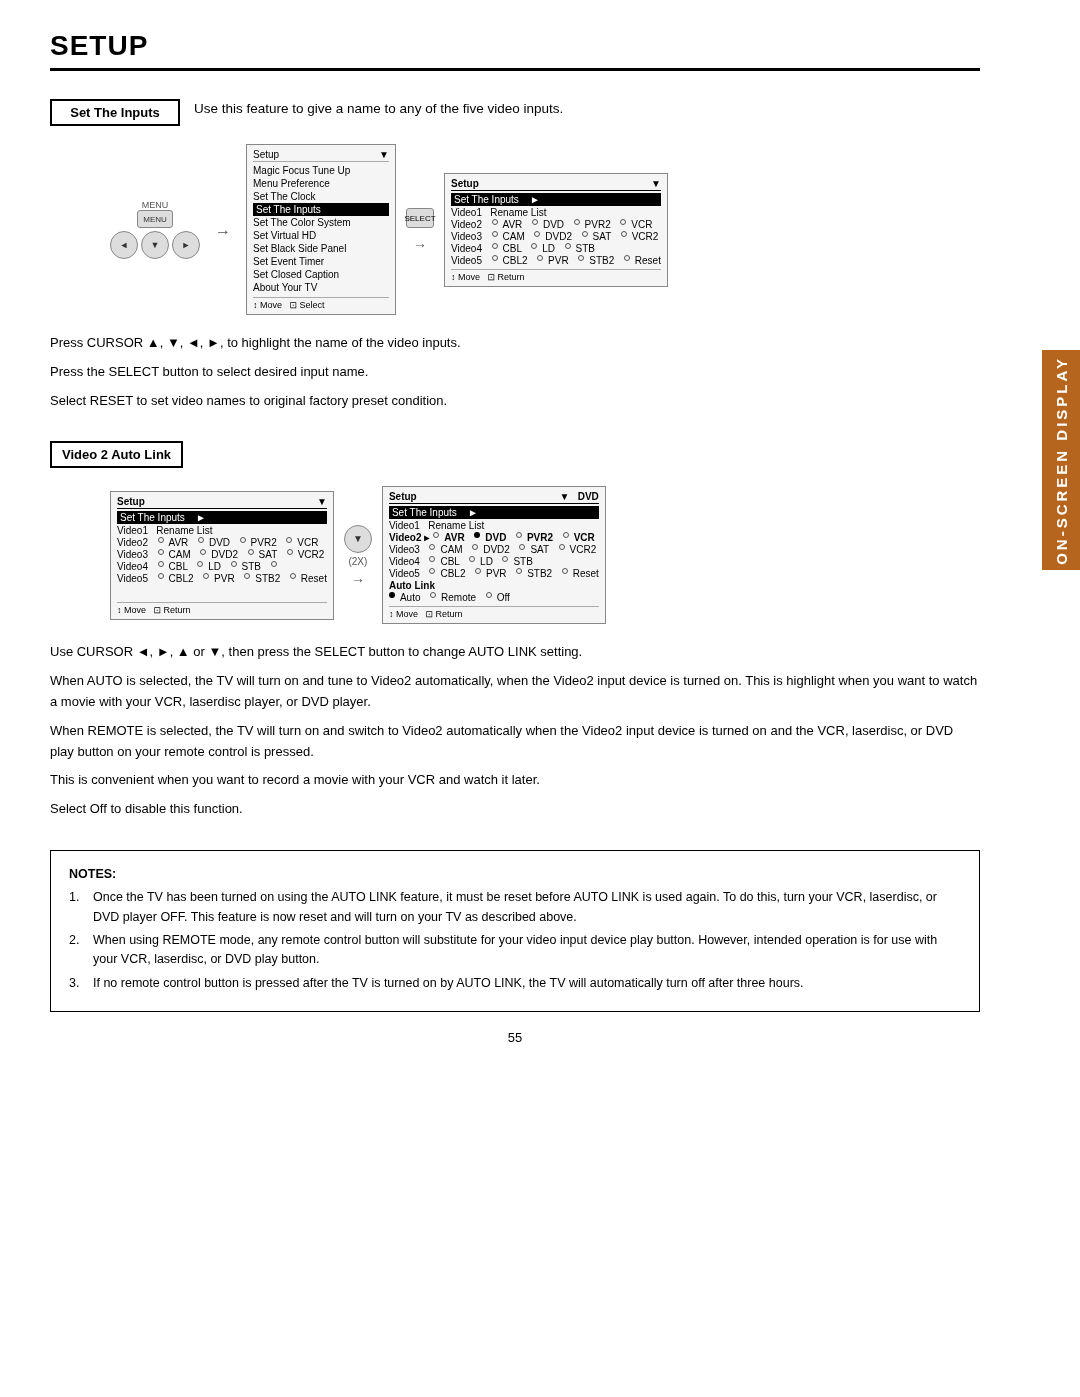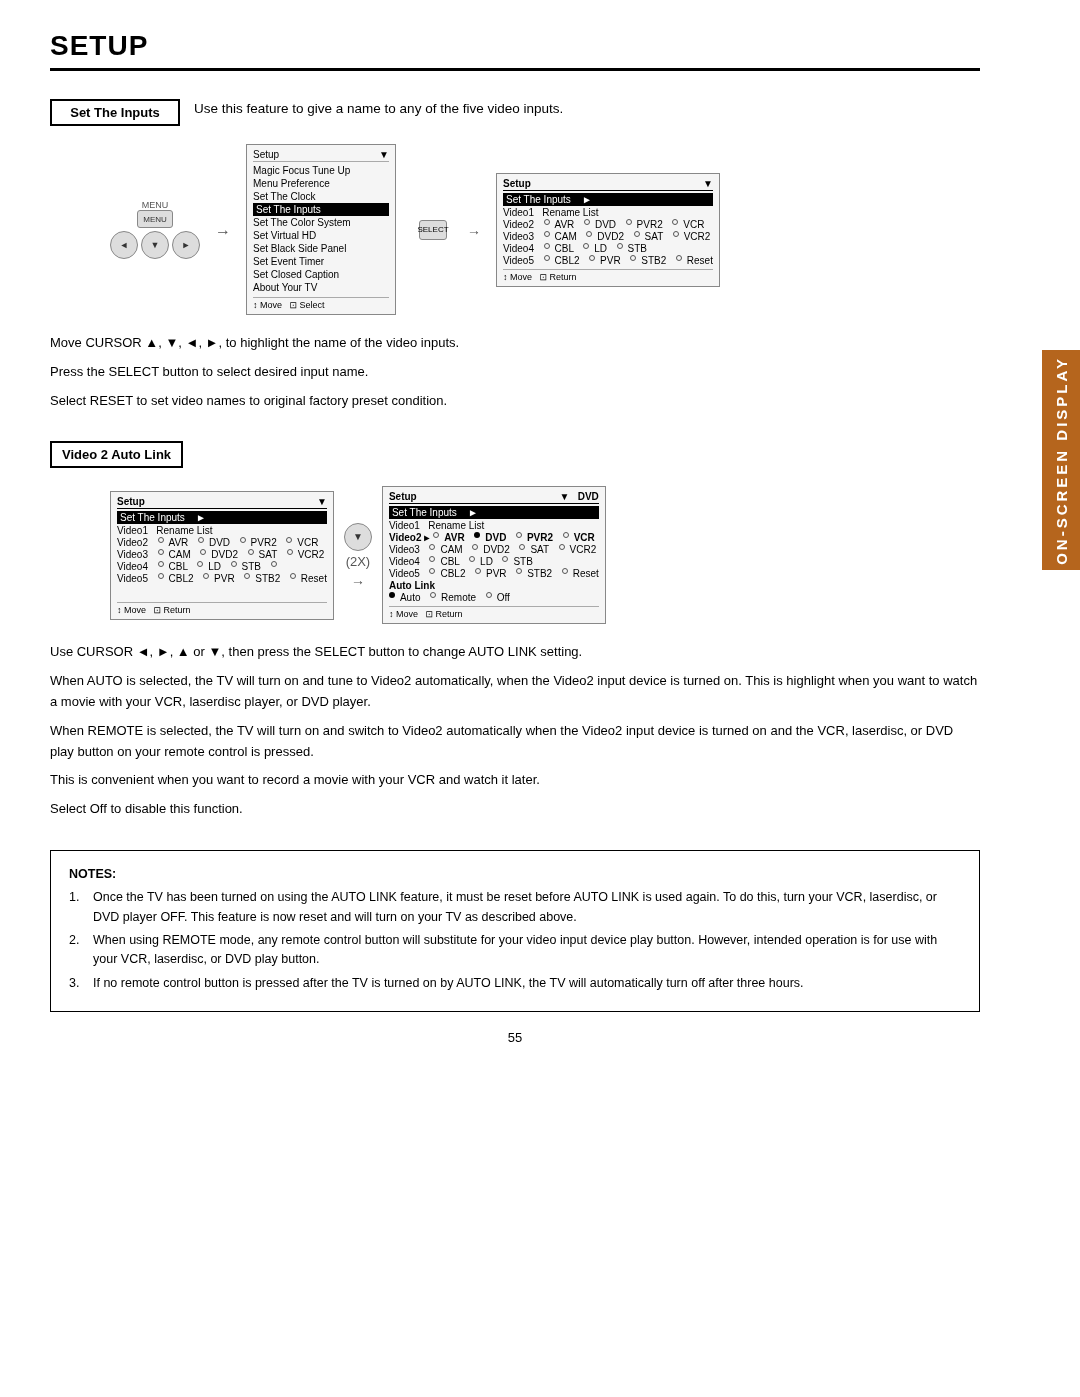--- a/index.html
+++ b/index.html
@@ -256,41 +256,41 @@
         <div class="menu-item selected">Set The Inputs</div>
         <div class="menu-item">Set The Color System</div>
         <div class="menu-item">Set Virtual HD</div>
         <div class="menu-item">Set Black Side Panel</div>
         <div class="menu-item">Set Event Timer</div>
         <div class="menu-item">Set Closed Caption</div>
         <div class="menu-item">About Your TV</div>
         <div class="tv-bottom-note">↕ Move &nbsp; ⊡ Select</div>
       </div>
 
-      <div style="display:flex;flex-direction:row;align-items:center;gap:15px;margin-left:13px;">
+      <div style="display:flex;flex-direction:column;align-items:center;gap:7px;">
         <div class="select-btn">SELECT</div>
         <div class="arrow-icon" style="font-size:14px;">→</div>
       </div>
 
       <div class="tv-screen-wide">
         <div class="screen-header-row">
           <span>Setup</span>
           <span>▼</span>
         </div>
         <div class="menu-item selected" style="font-size:10px;padding:1px 3px;">Set The Inputs &nbsp;&nbsp;&nbsp;►</div>
         <div class="video-row">Video1 &nbsp; Rename List</div>
         <div class="video-row">Video2 &nbsp; <span class="radio-dot"></span>AVR &nbsp; <span class="radio-dot"></span>DVD &nbsp; <span class="radio-dot"></span>PVR2 &nbsp; <span class="radio-dot"></span>VCR</div>
         <div class="video-row">Video3 &nbsp; <span class="radio-dot"></span>CAM &nbsp; <span class="radio-dot"></span>DVD2 &nbsp; <span class="radio-dot"></span>SAT &nbsp; <span class="radio-dot"></span>VCR2</div>
         <div class="video-row">Video4 &nbsp; <span class="radio-dot"></span>CBL &nbsp; <span class="radio-dot"></span>LD &nbsp; <span class="radio-dot"></span>STB</div>
         <div class="video-row">Video5 &nbsp; <span class="radio-dot"></span>CBL2 &nbsp; <span class="radio-dot"></span>PVR &nbsp; <span class="radio-dot"></span>STB2 &nbsp; <span class="radio-dot"></span>Reset</div>
         <div class="tv-bottom-note">↕ Move &nbsp; ⊡ Return</div>
       </div>
     </div>
 
-    <div class="body-text">Move CURSOR ▲, ▼, ◄, ►, to highlight the name of the video inputs.</div>
+    <div class="body-text">Press CURSOR ▲, ▼, ◄, ►, to highlight the name of the video inputs.</div>
     <div class="body-text">Press the SELECT button to select desired input name.</div>
     <div class="body-text">Select RESET to set video names to original factory preset condition.</div>
   </div>
 
   <div class="section">
     <div style="display:flex; align-items:flex-end; margin-bottom:8px;">
       <span class="feature-label">Video 2 Auto Link</span>
     </div>
 
     <div class="diagram-row">
@@ -305,21 +305,21 @@
         <div class="video-row">Video2 &nbsp; <span class="radio-dot"></span>AVR &nbsp; <span class="radio-dot"></span>DVD &nbsp; <span class="radio-dot"></span>PVR2 &nbsp; <span class="radio-dot"></span>VCR</div>
         <div class="video-row">Video3 &nbsp; <span class="radio-dot"></span>CAM &nbsp; <span class="radio-dot"></span>DVD2 &nbsp; <span class="radio-dot"></span>SAT &nbsp; <span class="radio-dot"></span>VCR2</div>
         <div class="video-row">Video4 &nbsp; <span class="radio-dot"></span>CBL &nbsp; <span class="radio-dot"></span>LD &nbsp; <span class="radio-dot"></span>STB &nbsp; <span class="radio-dot"></span></div>
         <div class="video-row">Video5 &nbsp; <span class="radio-dot"></span>CBL2 &nbsp; <span class="radio-dot"></span>PVR &nbsp; <span class="radio-dot"></span>STB2 &nbsp; <span class="radio-dot"></span>Reset</div>
         <div style="height:14px;"></div>
         <div class="tv-bottom-note">↕ Move &nbsp; ⊡ Return</div>
       </div>
 
       <div style="display:flex;flex-direction:column;align-items:center;gap:3px;">
         <div class="remote-btn" style="font-size:10px;">▼</div>
-        <div style="font-size:13px;color:#555;">(2X)</div>
+        <div style="font-size:10px;color:#555;">(2X)</div>
         <div class="arrow-icon" style="font-size:14px;">→</div>
       </div>
 
       <div class="tv-screen-wide">
         <div class="screen-header-row">
           <span>Setup</span>
           <span style="font-size:10px;">▼ &nbsp; DVD</span>
         </div>
         <div class="menu-item selected" style="font-size:10px;padding:1px 3px;">Set The Inputs &nbsp;&nbsp;&nbsp;►</div>
         <div class="video-row">Video1 &nbsp; Rename List</div>

